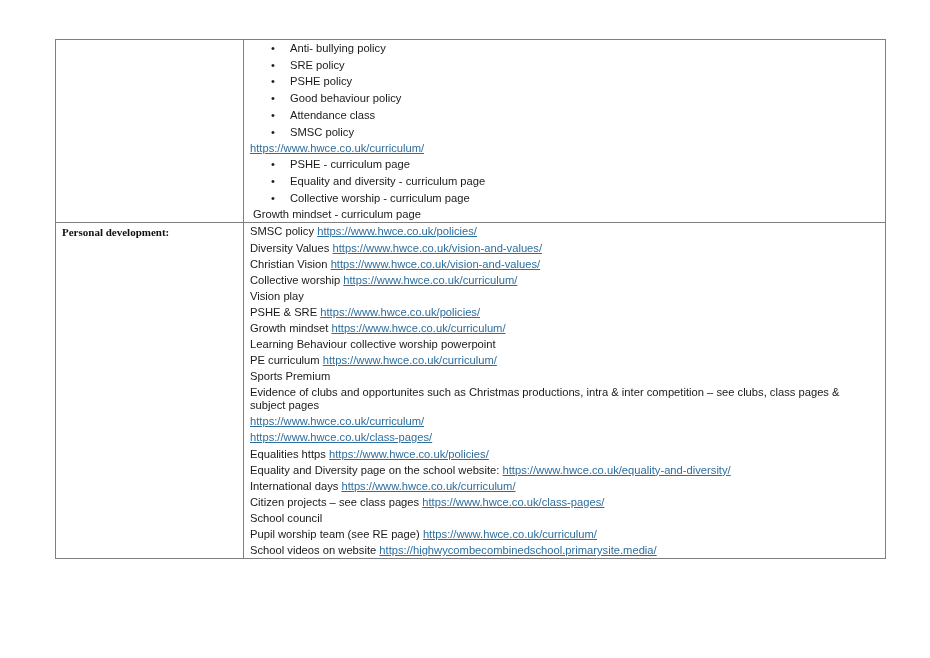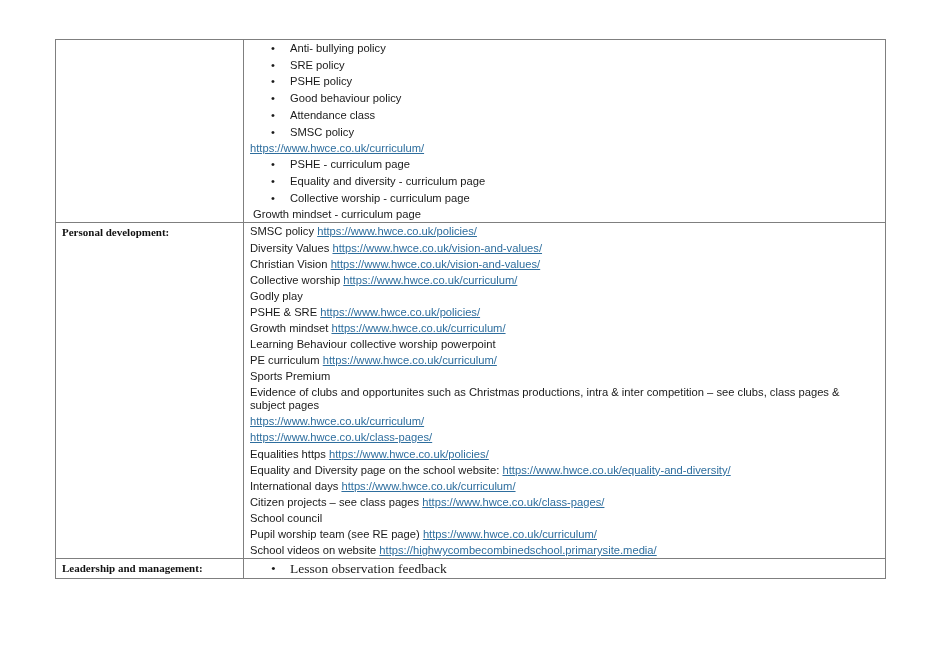--- a/index.html
+++ b/index.html
@@ -56,43 +56,33 @@
   <tr>
     <td class="col1">
       <div class="label">Personal development:</div>
     </td>
     <td class="cell">
       <div id="r2">
             <div class="line"><span>SMSC policy </span><a class="lnk" href="#" style="color: rgb(46, 110, 158);">https://www.hwce.co.uk/policies/</a></div>
             <div class="line"><span>Diversity Values </span><a class="lnk" href="#" style="color: rgb(46, 110, 158);">https://www.hwce.co.uk/vision-and-values/</a></div>
             <div class="line"><span>Christian Vision </span><a class="lnk" href="#" style="color: rgb(46, 110, 158);">https://www.hwce.co.uk/vision-and-values/</a></div>
             <div class="line"><span>Collective worship </span><a class="lnk" href="#" style="color: rgb(46, 110, 158);">https://www.hwce.co.uk/curriculum/</a></div>
-            <div class="line"><span>Godly play</span></div>
+            <div class="line"><span>Vision play</span></div>
             <div class="line"><span>PSHE &amp; SRE </span><a class="lnk" href="#" style="color: rgb(46, 110, 158);">https://www.hwce.co.uk/policies/</a></div>
             <div class="line"><span>Growth mindset </span><a class="lnk" href="#" style="color: rgb(46, 110, 158);">https://www.hwce.co.uk/curriculum/</a></div>
             <div class="line"><span>Learning Behaviour collective worship powerpoint</span></div>
             <div class="line"><span>PE curriculum </span><a class="lnk" href="#" style="color: rgb(46, 110, 158);">https://www.hwce.co.uk/curriculum/</a></div>
             <div class="line"><span>Sports Premium</span></div>
             <div class="line wrap"><span>Evidence of clubs and opportunites such as Christmas productions, intra &amp; inter competition – see clubs, class pages &amp; subject pages</span></div>
             <div class="line"><a class="lnk" href="#" style="color: rgb(46, 110, 158);">https://www.hwce.co.uk/curriculum/</a></div>
             <div class="line"><a class="lnk" href="#" style="color: rgb(46, 110, 158);">https://www.hwce.co.uk/class-pages/</a></div>
             <div class="line"><span>Equalities https </span><a class="lnk" href="#" style="color: rgb(46, 110, 158);">https://www.hwce.co.uk/policies/</a></div>
             <div class="line"><span>Equality and Diversity page on the school website: </span><a class="lnk" href="#" style="color: rgb(46, 110, 158);">https://www.hwce.co.uk/equality-and-diversity/</a></div>
             <div class="line"><span>International days </span><a class="lnk" href="#" style="color: rgb(46, 110, 158);">https://www.hwce.co.uk/curriculum/</a></div>
             <div class="line"><span>Citizen projects – see class pages </span><a class="lnk" href="#" style="color: rgb(46, 110, 158);">https://www.hwce.co.uk/class-pages/</a></div>
             <div class="line"><span>School council</span></div>
             <div class="line"><span>Pupil worship team (see RE page) </span><a class="lnk" href="#" style="color: rgb(46, 110, 158);">https://www.hwce.co.uk/curriculum/</a></div>
             <div class="line"><span>School videos on website </span><a class="lnk" href="#" style="color: rgb(46, 110, 158);">https://highwycombecombinedschool.primarysite.media/</a></div>
           </div>
     </td>
   </tr>
-  <tr>
-    <td class="col1">
-      <div class="label" style="padding-top:1px;padding-bottom:1px;">Leadership and management:</div>
-    </td>
-    <td class="cell">
-      <div id="r3">
-            <div class="serif-bul"><span class="dot">•</span><span>Lesson observation feedback</span></div>
-          </div>
-    </td>
-  </tr>
 </tbody>
   </table>
 
 </body></html>

